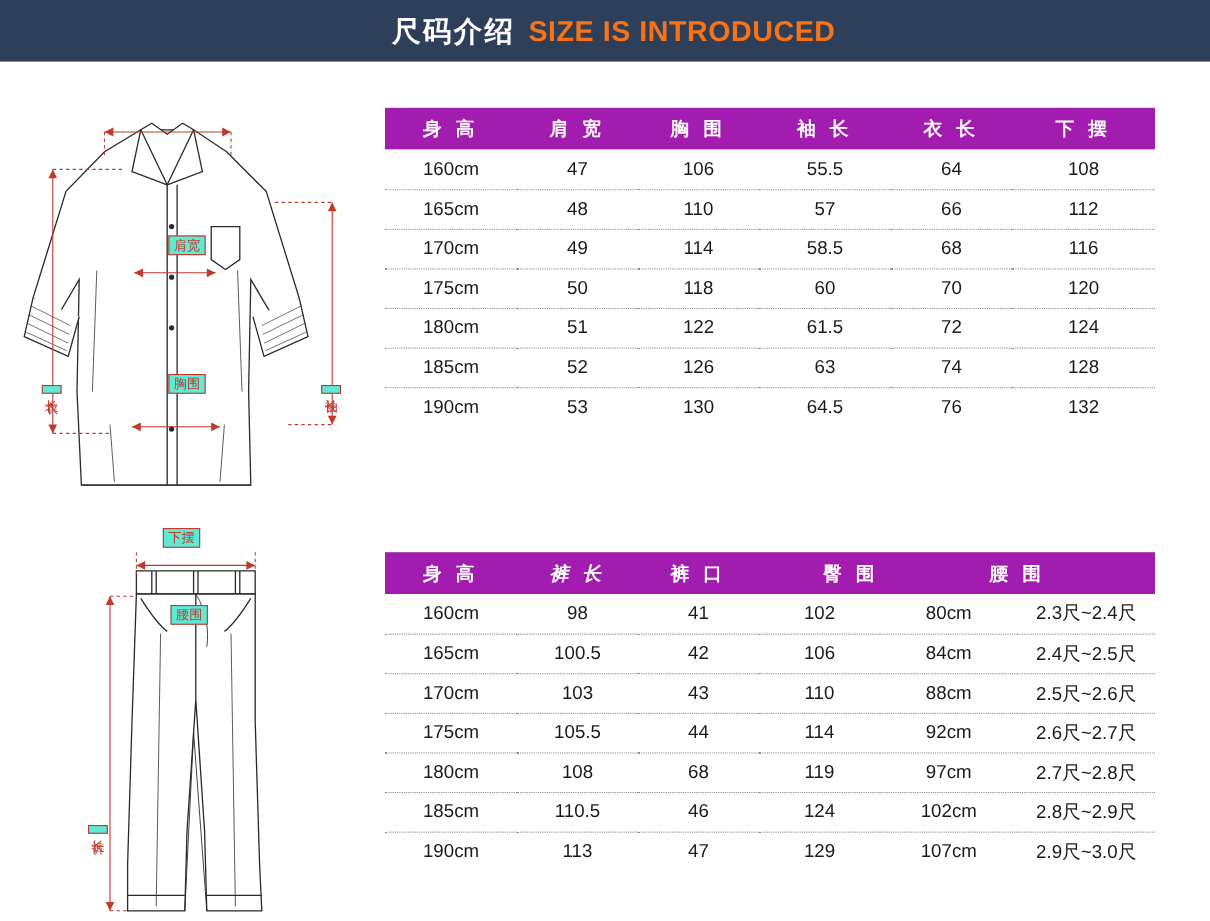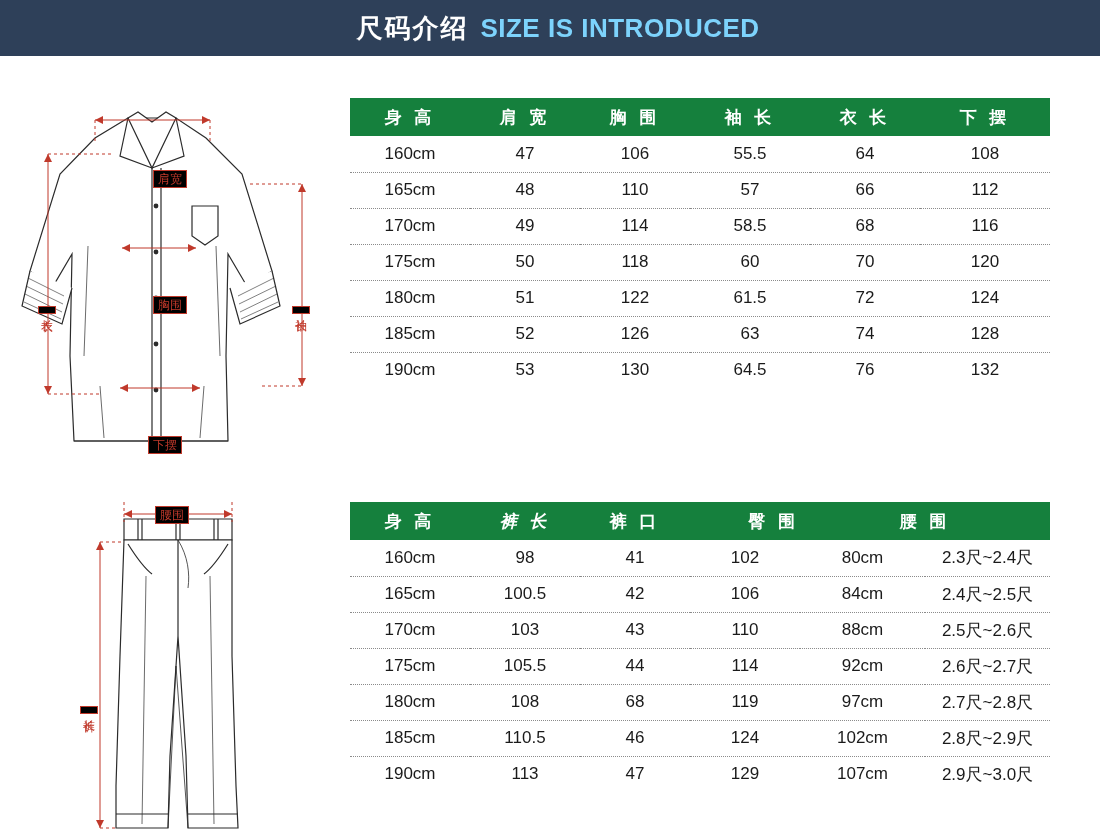--- a/index.html
+++ b/index.html
@@ -25,21 +25,21 @@
     gap: 12px;
     padding-left: 16px;
   }
   .banner-cn {
     color: #ffffff;
     font-size: 26px;
     font-weight: bold;
     letter-spacing: 2px;
   }
   .banner-en {
-    color: #7dd3fc;
+    color: #f97316;
     font-size: 26px;
     font-weight: bold;
     letter-spacing: 0.5px;
   }
   
   .row {
     position: relative;
     display: flex;
   }
   .fig-col {
@@ -50,21 +50,21 @@
     width: 750px;
     position: relative;
   }
   
   table.size-table {
     border-collapse: collapse;
     width: 700px;
     table-layout: fixed;
   }
   table.size-table thead th {
-    background: #15803d;
+    background: #a21caf;
     color: #ffffff;
     font-size: 17px;
     font-weight: bold;
     letter-spacing: 4px;
     height: 38px;
     text-align: center;
     border: none;
   }
   table.size-table tbody td {
     text-align: center;
@@ -75,25 +75,26 @@
     background: #fff;
   }
   table.size-table tbody tr:last-child td {
     border-bottom: none;
   }
   
   .lbl {
     position: absolute;
     border: 1px solid #c0392b;
     color: #c0392b;
-    background: #000000;
+    background: #5eead4;
     font-size: 12px;
     padding: 1px 4px;
     line-height: 14px;
     white-space: nowrap;
+    margin-top: 44px;
   }
   .lbl.v {
     writing-mode: vertical-rl;
     text-orientation: upright;
     letter-spacing: 0px;
     padding: 3px 1px;
   }
   svg { display: block; }
 </style>
 </head>

